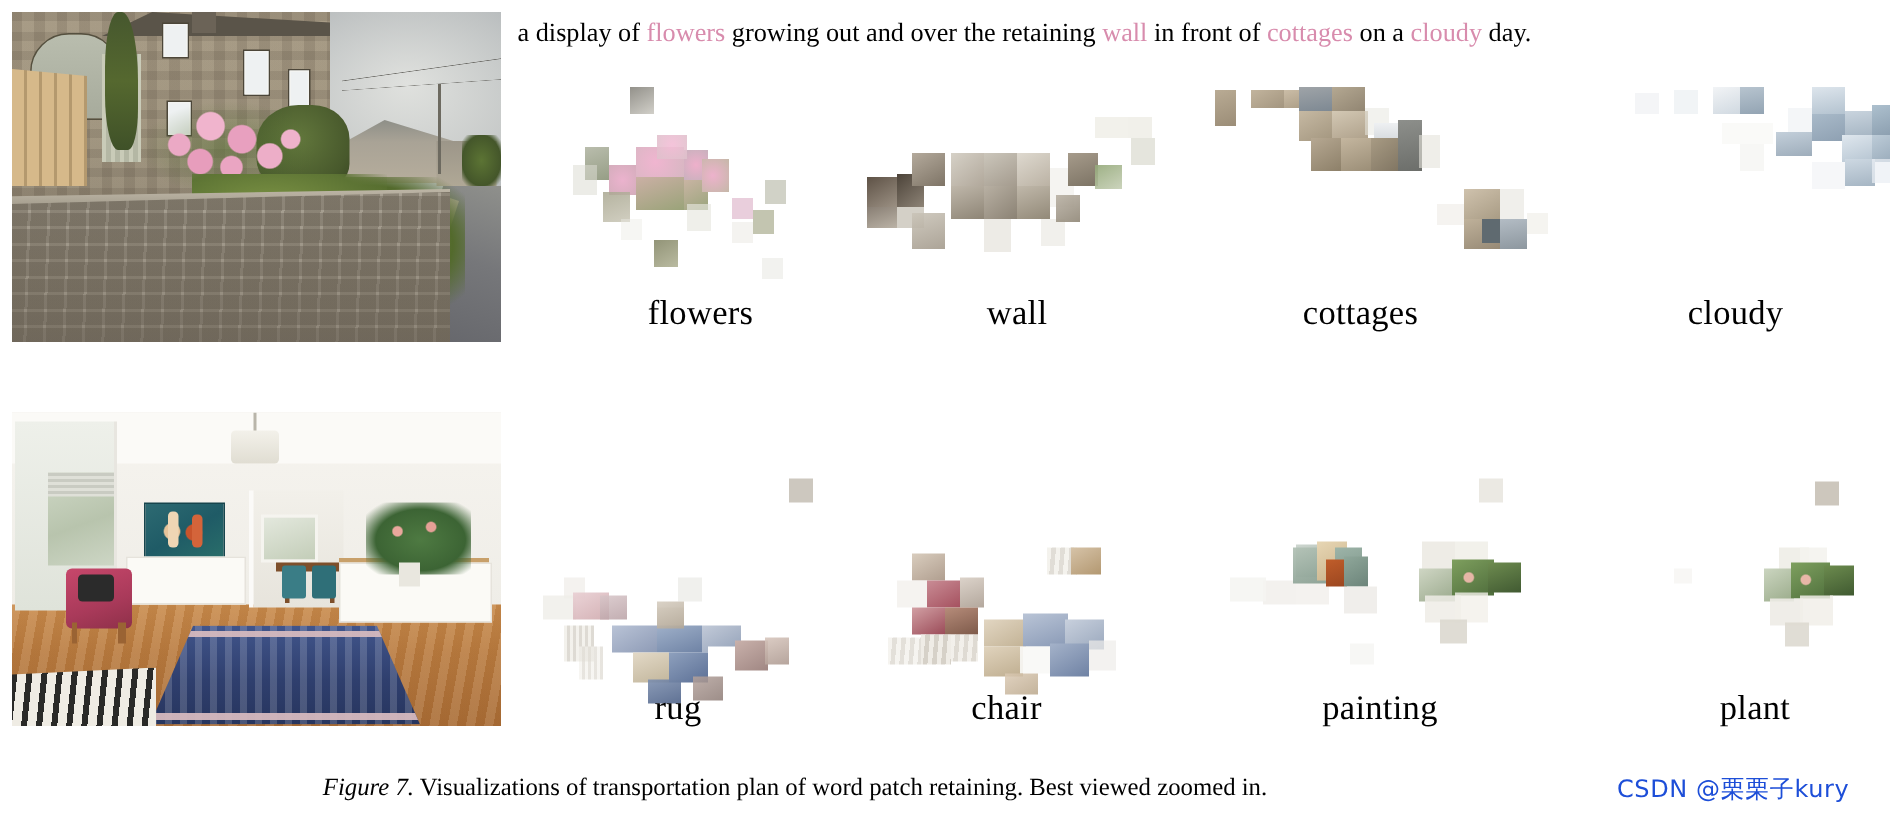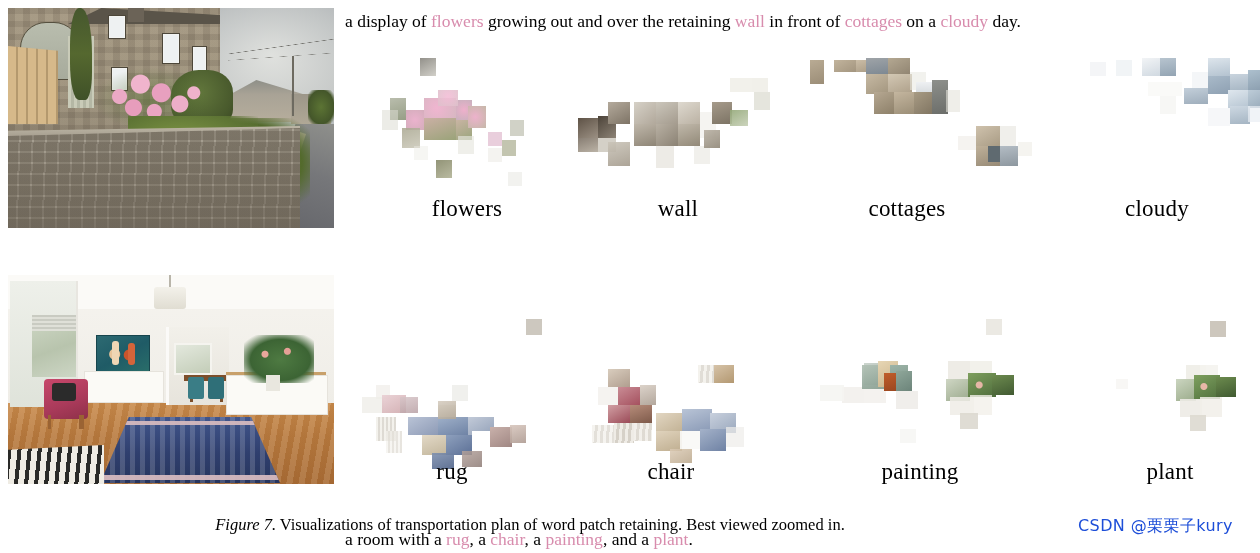--- a/index.html
+++ b/index.html
@@ -343,21 +343,20 @@
     <div class="pl rl-vase"></div>
       <div class="pl rl-vasebody"></div>
     <div class="pl rl-armchair"></div>
       <div class="pl rl-armcush"></div>
     <div class="pl rl-armleg"></div>
     <div class="pl rl-rug"></div>
       <div class="pl rl-rugborder"></div>
     <div class="pl rl-rugbw"></div>
   </div>
 
-  <div class="sentence" id="sentence-2"><span>a room with a </span><span class="hl" style="color: rgb(216, 140, 173);">rug</span><span>, a </span><span class="hl" style="color: rgb(216, 140, 173);">chair</span><span>, a </span><span class="hl" style="color: rgb(216, 140, 173);">painting</span><span>, and a </span><span class="hl" style="color: rgb(216, 140, 173);">plant</span><span>.</span></div>
 
   <div class="panel" style="left:362px;top:55px;width:180px;height:170px;">
     <div class="patchfield">
       <div class="p" style="left:164px;top:6px;width:16px;height:16px;background:#cdc8bf;"></div>
       <div class="p" style="left:14px;top:72px;width:14px;height:14px;background:#eceae4;opacity:.6;"></div>
       <div class="p" style="left:0px;top:84px;width:22px;height:16px;background:#efeee9;opacity:.8;"></div>
       <div class="p" style="left:20px;top:82px;width:24px;height:18px;background:linear-gradient(150deg,#e9cfd3,#cfa9ad);opacity:.9;"></div>
       <div class="p" style="left:38px;top:84px;width:18px;height:16px;background:linear-gradient(160deg,#d7c5c8,#b8a0a4);opacity:.85;"></div>
       <div class="p" style="left:14px;top:104px;width:20px;height:24px;background:repeating-linear-gradient(90deg,#f1efe9 0 2px,#d8d4cc 2px 4px);opacity:.85;"></div>
       <div class="p" style="left:24px;top:118px;width:16px;height:22px;background:repeating-linear-gradient(90deg,#f3f1ec 0 2px,#ddd9d1 2px 4px);opacity:.7;"></div>

